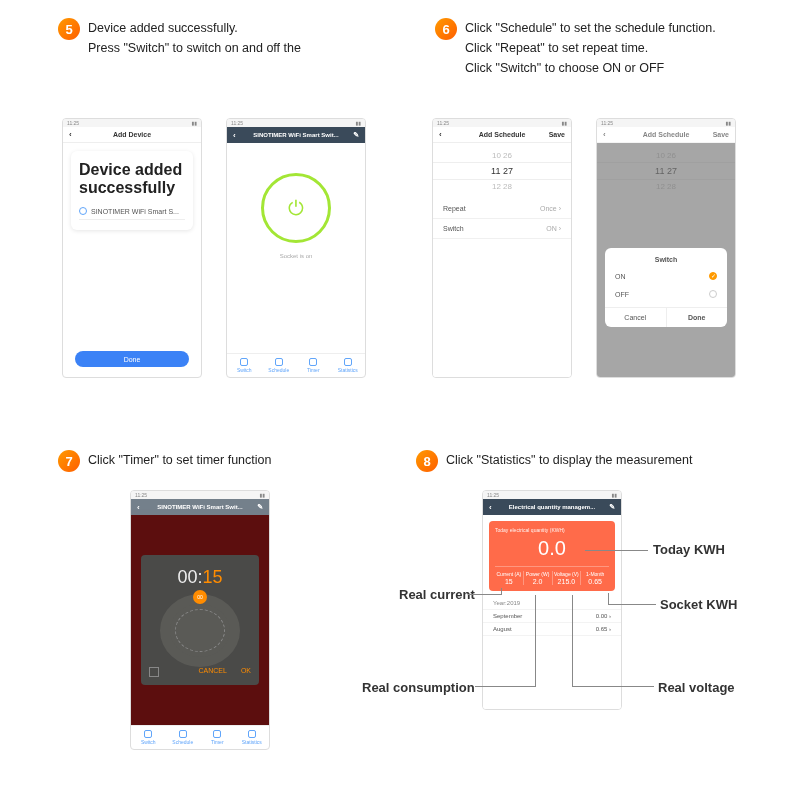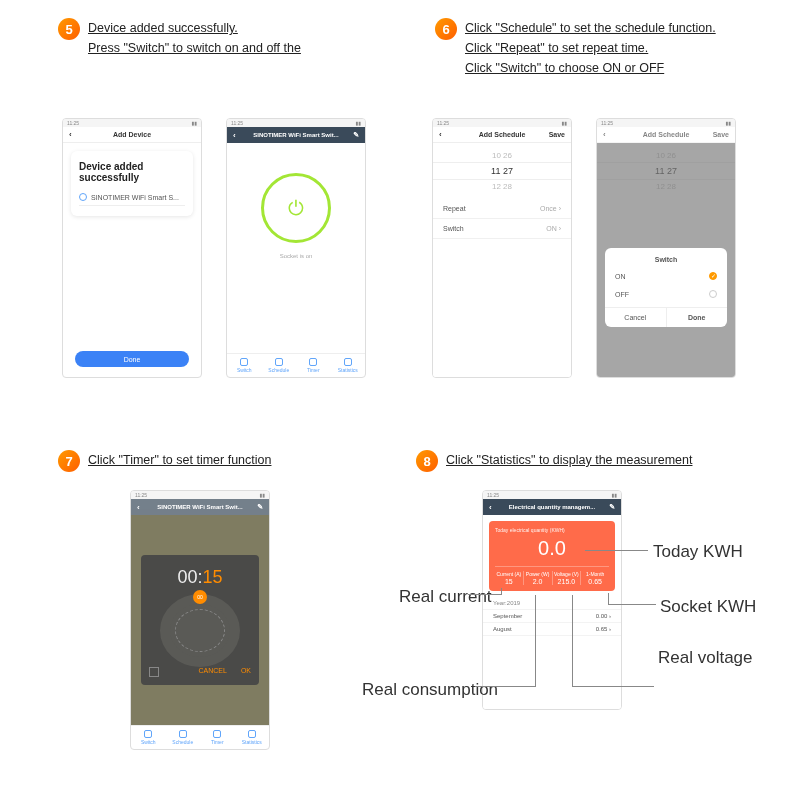--- a/index.html
+++ b/index.html
@@ -30,21 +30,20 @@
     margin-right: 8px;
   }
   .step-head {
     display: flex;
     align-items: flex-start;
   }
   .step-text {
     font-size: 12.5px;
     line-height: 1.6;
     color: #222;
-    text-decoration: underline;
   }
   
   .phone {
     width: 140px;
     height: 260px;
     background: #fff;
     border: 1px solid #ddd;
     border-radius: 4px;
     overflow: hidden;
     display: flex;
@@ -319,22 +318,23 @@
     display: flex;
     justify-content: space-between;
     padding: 3px 10px;
     font-size: 6px;
     color: #555;
     border-bottom: 1px solid #f3f3f3;
   }
   
   .anno {
     position: absolute;
-    font-size: 17px;
+    font-size: 13px;
     color: #333;
+    font-weight: bold;
   }
   .aline {
     position: absolute;
     background: #888;
   }
 </style>
 </head>
 <body>
 
 <div class="section" style="left:58px; top:18px; width:340px;">
@@ -351,21 +351,21 @@
   <div class="statusbar">
       <span>11:25</span>
       <span>▮▮</span>
     </div>
   <div class="appbar">
     <span class="back">‹</span>
     <span>Add Device</span>
   </div>
   <div class="phone-body">
     <div class="card">
-      <div style="font-size:10px;font-weight:700;color:#222;white-space:pre-line;margin-bottom:10px;">Device added
+      <div style="font-size:16px;font-weight:700;color:#222;white-space:pre-line;margin-bottom:10px;">Device added
 successfully</div>
       <div style="display:flex;align-items:center;gap:4px;border-bottom:1px solid #eee;padding-bottom:4px;">
         <span style="width:8px;height:8px;border:1px solid #60a5fa;border-radius:50%;"></span>
         <span>SINOTIMER WiFi Smart S...</span>
       </div>
     </div>
   </div>
   <div class="bottom-btn">Done</div>
 </div>
 
@@ -486,21 +486,21 @@
 <div class="phone" style="position:absolute; left:130px; top:490px;">
   <div class="statusbar">
       <span>11:25</span>
       <span>▮▮</span>
     </div>
   <div class="appbar dark" style="opacity:.7;">
     <span class="back">‹</span>
     <span style="font-size:6px;">SINOTIMER WiFi Smart Swit...</span>
     <span class="right">✎</span>
   </div>
-  <div class="phone-body" style="background:#fef9c3;">
+  <div class="phone-body" style="background:#b91c1c;">
     <div class="timer-overlay"></div>
     <div class="timer-pop">
       <div class="timer-time">
         <span>00</span><span>:</span><span class="orange">15</span>
       </div>
       <div class="clock">
         <div class="clock-knob">00</div>
       </div>
       <div class="timer-actions">
         <div class="sq"></div>
@@ -592,15 +592,15 @@
 <div class="aline" style="left:501px; top:588px; width:1px; height:7px;"></div>
 
 <div class="anno" style="left:660px; top:597px;">Socket KWH</div>
 <div class="aline" style="left:608px; top:604px; width:48px; height:1px;"></div>
 <div class="aline" style="left:608px; top:593px; width:1px; height:12px;"></div>
 
 <div class="anno" style="left:362px; top:680px;">Real consumption</div>
 <div class="aline" style="left:475px; top:686px; width:60px; height:1px;"></div>
 <div class="aline" style="left:535px; top:595px; width:1px; height:92px;"></div>
 
-<div class="anno" style="left:658px; top:648px;">Real voltage</div>
+<div class="anno" style="left:658px; top:680px;">Real voltage</div>
 <div class="aline" style="left:572px; top:686px; width:82px; height:1px;"></div>
 <div class="aline" style="left:572px; top:595px; width:1px; height:92px;"></div>
 
 </body></html>

